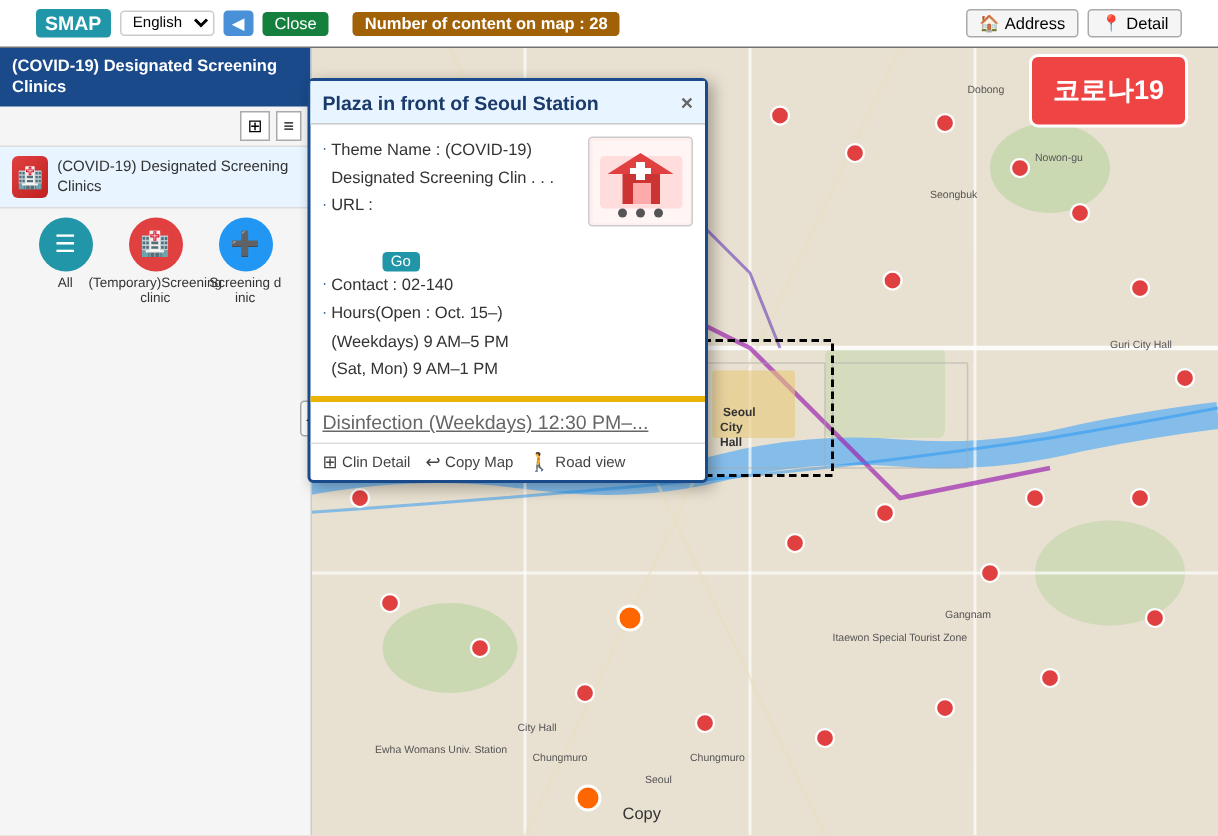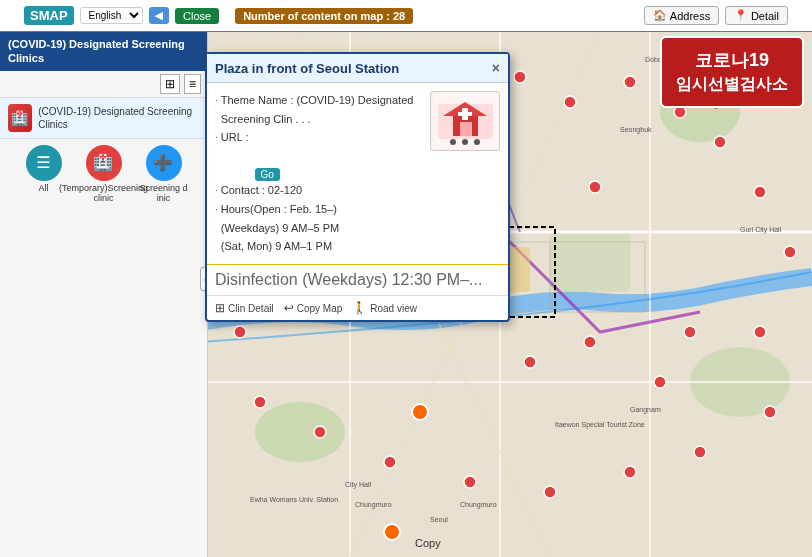--- a/index.html
+++ b/index.html
@@ -167,41 +167,41 @@
     
     #map-svg {
       position: absolute;
       top: 0; left: 0;
       width: 100%; height: 100%;
     }
 
     
     #korean-title {
       position: absolute;
-      top: 4px; right: 8px;
-      background: #b91c1c;
+      top: 4px; right: 20px;
+      background: #ef4444;
       color: white;
       padding: 10px 14px;
       border-radius: 6px;
       text-align: center;
       font-weight: bold;
       line-height: 1.4;
       z-index: 200;
       border: 2px solid #fff;
     }
     #korean-title .line1 { font-size: 18px; }
     #korean-title .line2 { font-size: 16px; }
     #korean-title .line3 { font-size: 14px; }
 
     
     #popup-card {
       position: absolute;
       top: 20px;
       left: 5px;
-      width: 305px;
+      width: 267px;
       background: white;
       border: 2px solid #1a4a8a;
       border-radius: 4px;
       z-index: 300;
       box-shadow: 3px 3px 10px rgba(0,0,0,0.3);
       font-size: 11px;
     }
     #popup-header {
       background: #e8f4ff;
       padding: 6px 8px;
@@ -252,24 +252,25 @@
       height: 60px;
       background: #ffeeee;
       border: 1px solid #ccc;
       border-radius: 3px;
       display: flex;
       align-items: center;
       justify-content: center;
       flex-shrink: 0;
     }
     #popup-footer {
-      border-top: 1px solid #eab308;
+      border-top: 4px solid #eab308;
       padding: 6px 8px;
-      font-size: 16px;
+      font-size: 13px;
       color: #666;
+      text-decoration: underline;
     }
     #popup-actions {
       border-top: 1px solid #ddd;
       padding: 5px 8px;
       display: flex;
       gap: 10px;
       align-items: center;
     }
     .action-btn {
       display: flex;
@@ -440,21 +441,20 @@
     <circle cx="460" cy="350" r="6" fill="#e04040" stroke="white" stroke-width="1.5"></circle>
     <circle cx="390" cy="310" r="6" fill="#e04040" stroke="white" stroke-width="1.5"></circle>
     <circle cx="330" cy="330" r="6" fill="#e04040" stroke="white" stroke-width="1.5"></circle>
 
     <circle cx="220" cy="380" r="8" fill="#ff6600" stroke="white" stroke-width="2"></circle>
     <circle cx="192" cy="500" r="8" fill="#ff6600" stroke="white" stroke-width="2"></circle>
   </svg>
 
   <div id="korean-title">
     <div class="line1">코로나19</div>
-    <div class="line2">임시선별검사소</div>
   </div>
 
   <div id="popup-card">
     <div id="popup-header">
       <span id="popup-title">Plaza in front of Seoul Station</span>
       <button id="popup-close">×</button>
     </div>
     <div id="popup-body">
       <div id="popup-info">
         <div class="info-row">
@@ -464,26 +464,26 @@
             <span>(COVID-19) Designated Screening Clin . . .</span>
           </span>
         </div>
         <div class="info-row">
           <span class="info-bullet">∙</span>
           <span>URL :</span>
           <button class="go-btn">Go</button>
         </div>
         <div class="info-row">
           <span class="info-bullet">∙</span>
-          <span>Contact : 02-120</span>
+          <span>Contact : 02-140</span>
         </div>
         <div class="info-row">
           <span class="info-bullet">∙</span>
           <span>
-            <span>Hours(Open : Feb. 15–)</span><br>
+            <span>Hours(Open : Oct. 15–)</span><br>
             <span>(Weekdays) 9 AM–5 PM</span><br>
             <span>(Sat, Mon) 9 AM–1 PM</span>
           </span>
         </div>
       </div>
       <div id="popup-thumbnail">
         <svg width="65" height="55" viewBox="0 0 65 55" xmlns="http://www.w3.org/2000/svg">
           <rect width="65" height="55" fill="#fff5f5"></rect>
           <rect x="5" y="10" width="55" height="35" fill="#ffdddd" rx="3"></rect>
 

